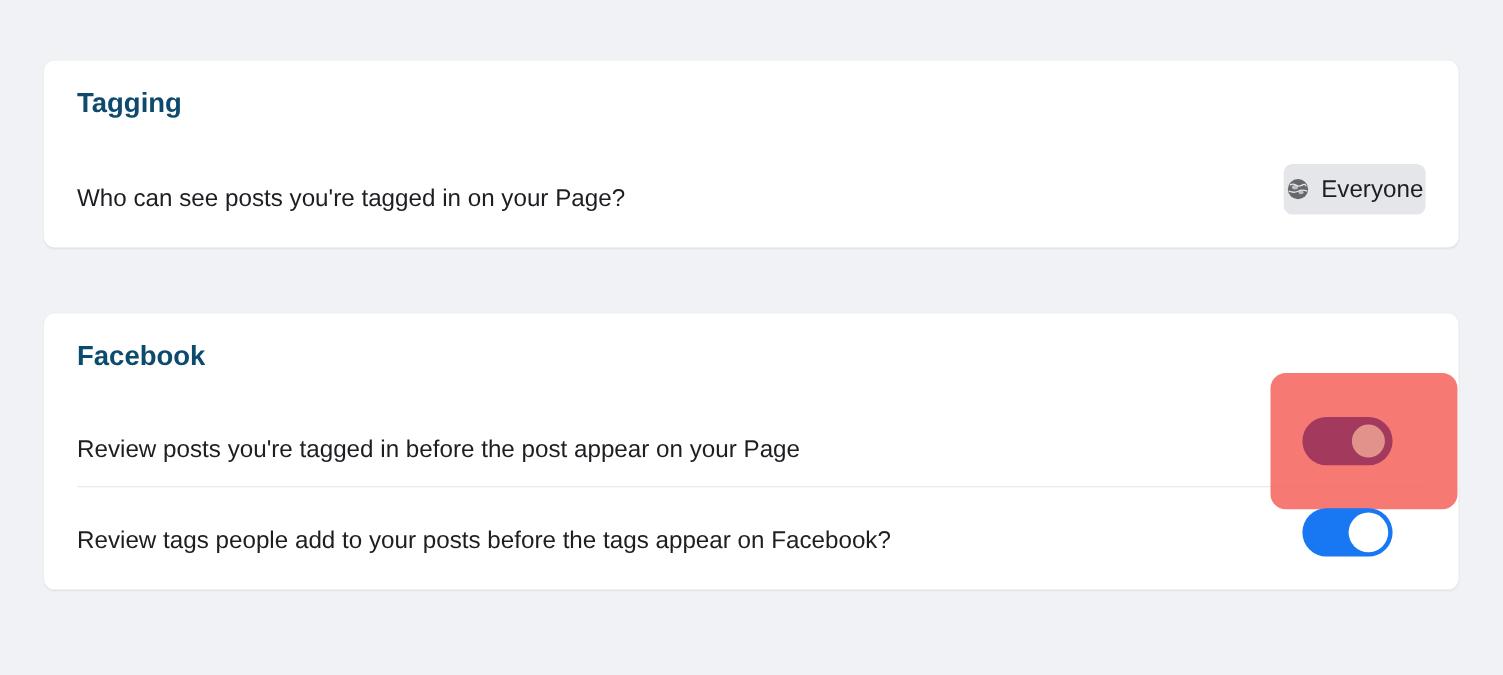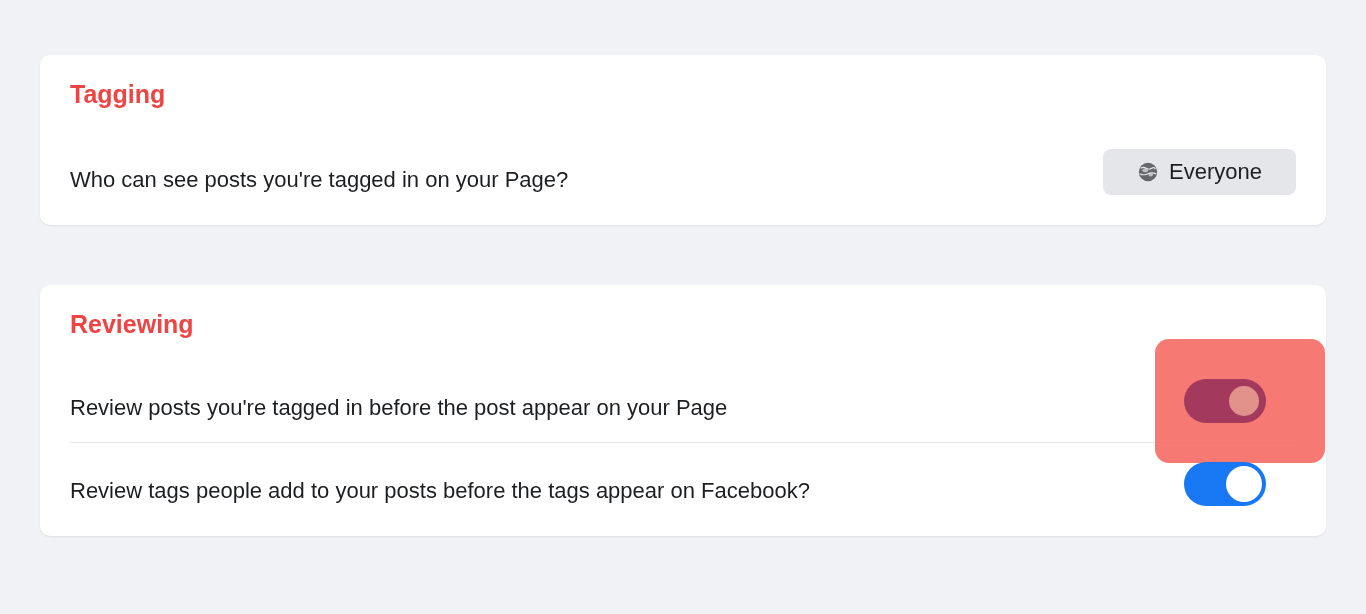--- a/index.html
+++ b/index.html
@@ -21,41 +21,41 @@
       box-shadow: 0 1px 2px rgba(0,0,0,0.08);
       margin-top: 55px;
       padding: 25px 30px;
     }
     .card + .card {
       margin-top: 60px;
     }
     .card-title {
       font-size: 25px;
       font-weight: 700;
-      color: #ef4444;
+      color: #0c4a6e;
       margin-bottom: 35px;
     }
     .row {
       display: flex;
       align-items: flex-end;
       justify-content: space-between;
       padding: 5px 0;
     }
     .row-label {
       font-size: 22px;
       color: #1c1e21;
       line-height: 1.35;
     }
     .select-button {
       display: inline-flex;
       align-items: center;
       gap: 10px;
       background-color: #e4e6ea;
       border-radius: 8px;
-      padding: 10px 34px;
+      padding: 10px 2px;
       cursor: pointer;
       border: none;
       font-family: inherit;
     }
     .select-button-label {
       font-size: 22px;
       color: #1c1e21;
     }
     .globe-icon {
       width: 22px;
@@ -134,21 +134,21 @@
           <ellipse cx="9" cy="10" rx="3" ry="2.2" fill="#e4e6ea" opacity="0.7"></ellipse>
           <ellipse cx="15" cy="15" rx="2.5" ry="2" fill="#e4e6ea" opacity="0.7"></ellipse>
         </svg>
       </span>
       <span class="select-button-label">Everyone</span>
     </button>
   </div>
 </div>
 
 <div class="card">
-  <div class="card-title">Reviewing</div>
+  <div class="card-title">Facebook</div>
 
   <div class="row">
     <div class="row-label">Review posts you're tagged in before the post appear on your Page</div>
     <div class="toggle-area toggle-wrap">
       <div class="highlight-box"></div>
       <div class="toggle on highlighted">
         <div class="toggle-knob"></div>
       </div>
     </div>
   </div>

